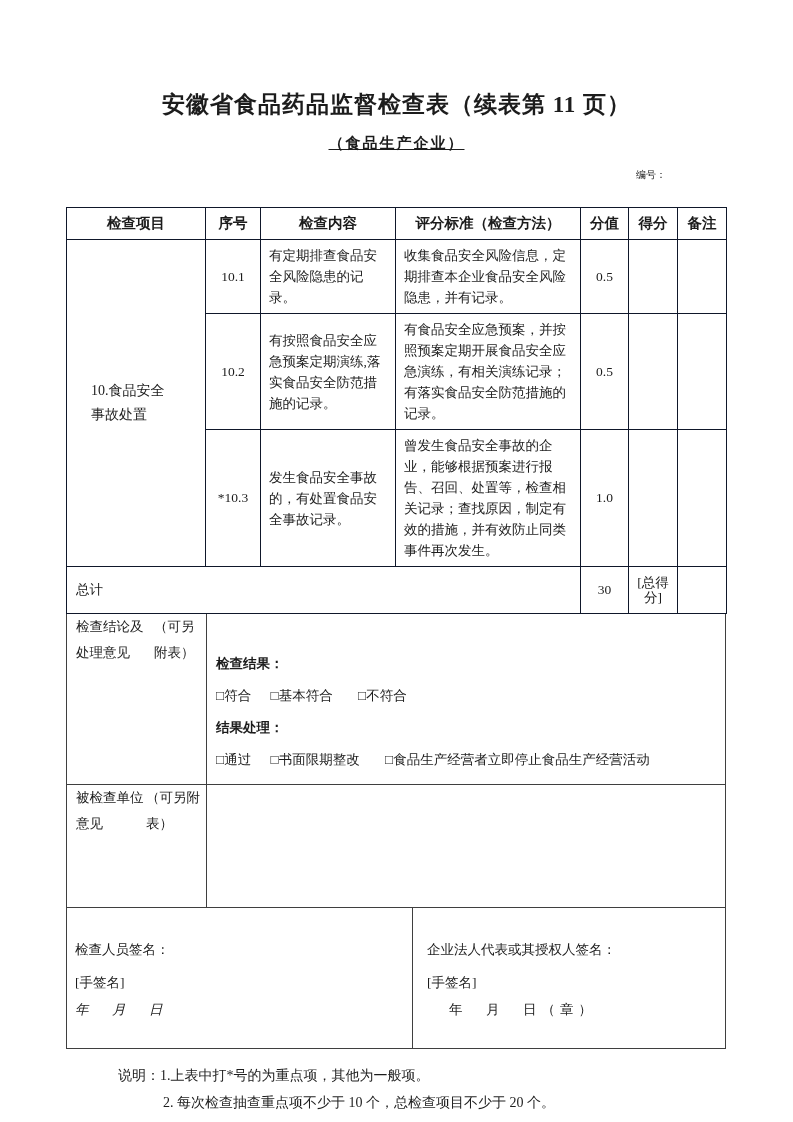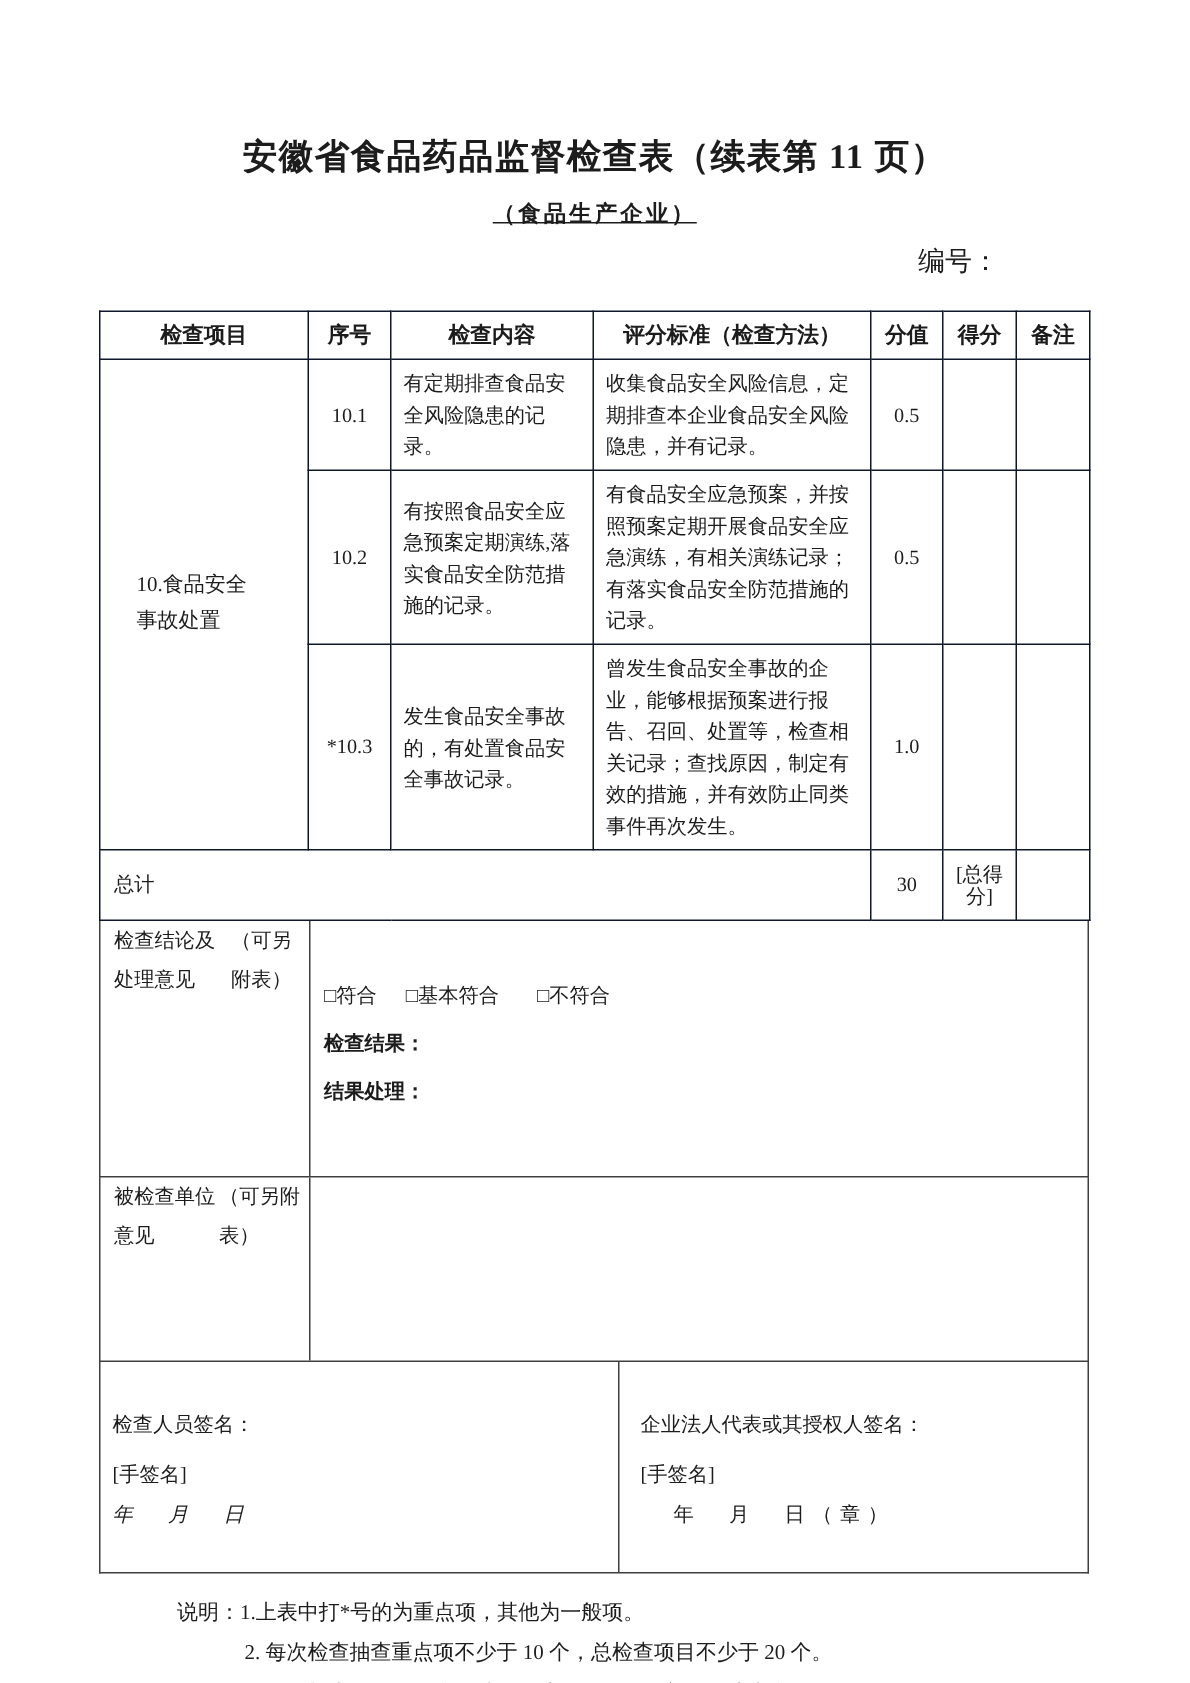--- a/index.html
+++ b/index.html
@@ -26,21 +26,21 @@
     font-weight: bold;
     letter-spacing: 2px;
     line-height: 21px;
     text-decoration: underline;
   }
   .sheet { width: 660px; margin-left: 66px; }
   .serial-line {
     margin-top: 11px;
     text-align: right;
     padding-right: 60px;
-    font-size: 18px;
+    font-size: 10px;
     line-height: 19px;
   }
   table.score-table {
     margin-top: 23px;
     width: 660px;
     border-collapse: collapse;
     table-layout: fixed;
   }
   .score-table th, .score-table td {
     border: 1px solid #0f172a;
@@ -173,27 +173,32 @@
     </tr>
   </tbody>
     </table>
 
   <div class="section sec-conclusion">
     <div class="label-cell">
       <div>检查结论及处理意见</div>
       <div>（可另附表）</div>
     </div>
     <div class="conclusion-content">
+      <div class="line line-bold">检查结果：</div>
       <div class="line">
         <span class="option"><span class="cbx">□</span><span>符合</span></span>
         <span class="option wide"><span class="cbx">□</span><span>基本符合</span></span>
         <span class="option"><span class="cbx">□</span><span>不符合</span></span>
       </div>
-      <div class="line line-bold">检查结果：</div>
       <div class="line line-bold">结果处理：</div>
+      <div class="line">
+        <span class="option"><span class="cbx">□</span><span>通过</span></span>
+        <span class="option wide"><span class="cbx">□</span><span>书面限期整改</span></span>
+        <span class="option"><span class="cbx">□</span><span>食品生产经营者立即停止食品生产经营活动</span></span>
+      </div>
     </div>
   </div>
 
   <div class="section sec-unit">
     <div class="label-cell">
       <div>被检查单位意见</div>
       <div>（可另附表）</div>
     </div>
     <div class="unit-area"></div>
   </div>

